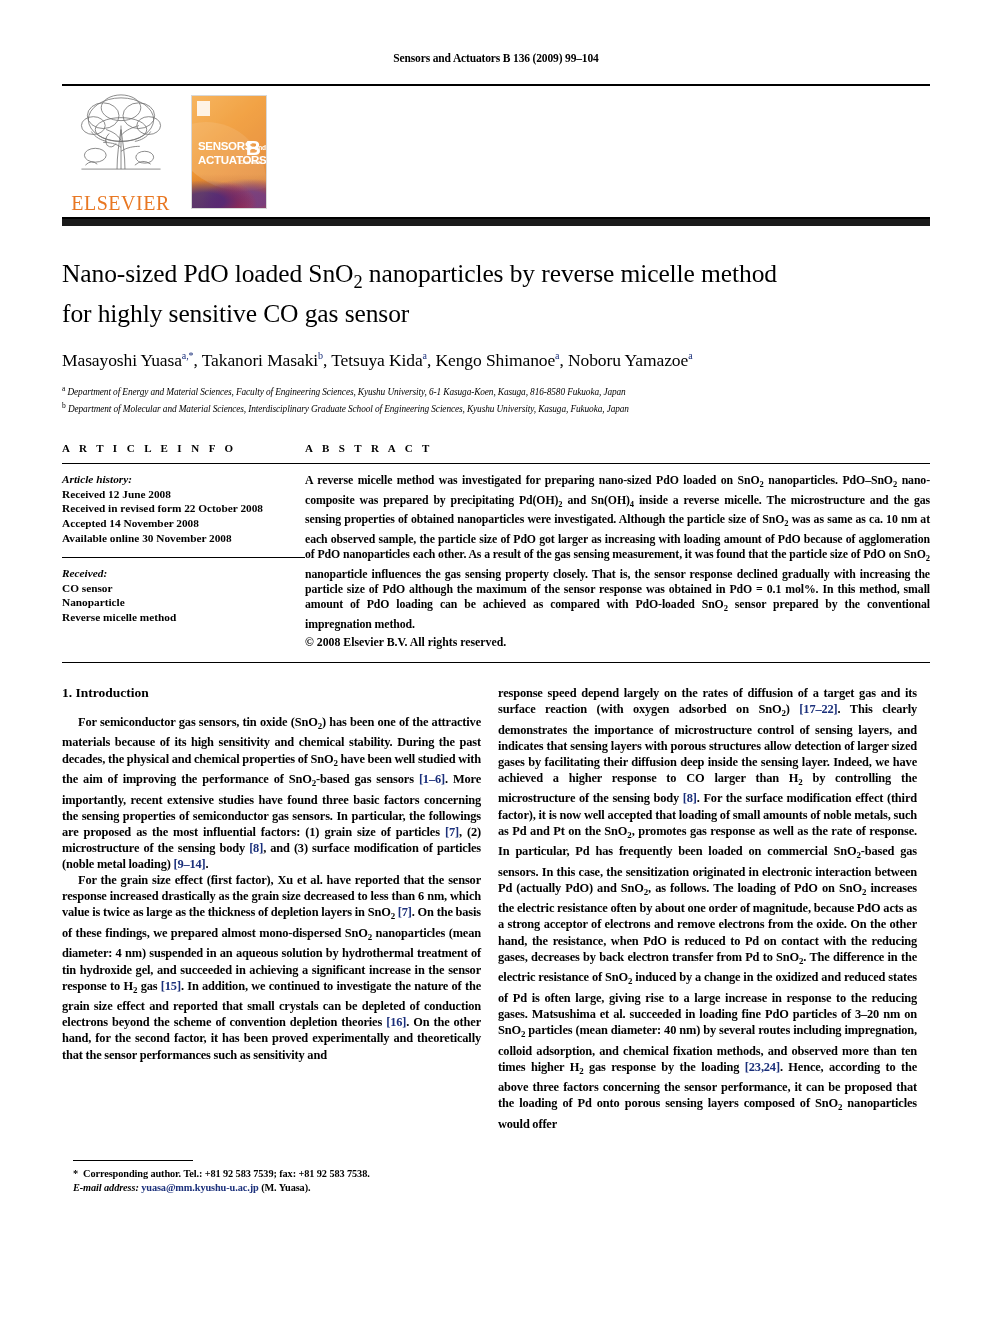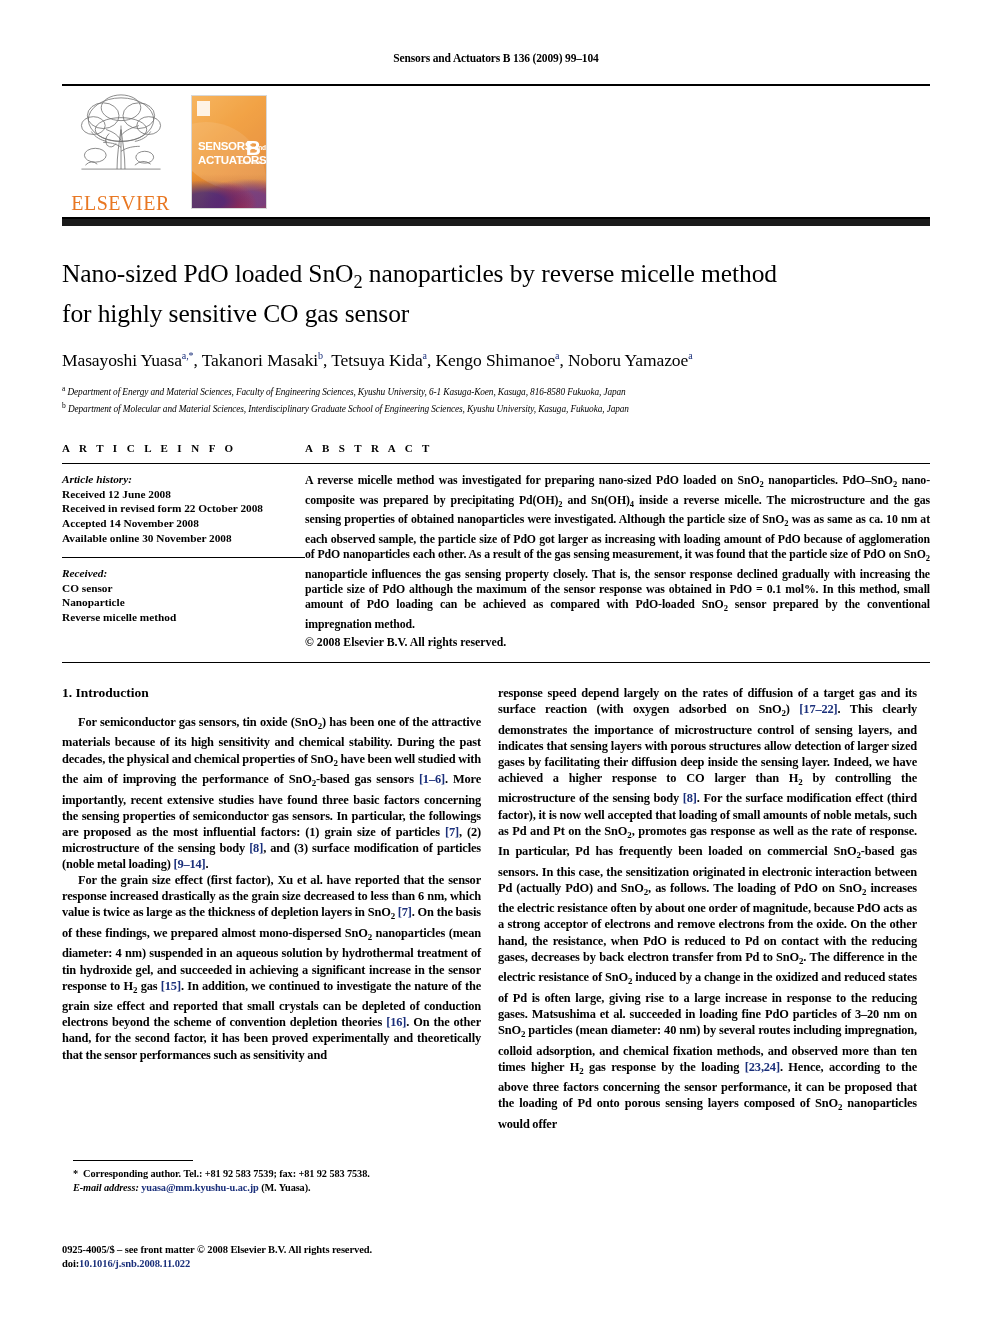--- a/index.html
+++ b/index.html
@@ -462,18 +462,14 @@
   <div class="footnote-wrap">
     <div class="fn-rule"></div>
     <div class="footnote">
       <span class="star">*</span><span>Corresponding author. Tel.: +81 92 583 7539; fax: +81 92 583 7538.</span><br>
       <span class="em">E-mail address:</span>
       <span class="mail">yuasa@mm.kyushu-u.ac.jp</span>
       <span>(M. Yuasa).</span>
     </div>
   </div>
 
-  <div class="imprint">
-    <div>0925-4005/$ – see front matter © 2008 Elsevier B.V. All rights reserved.</div>
-    <div><span>doi:</span><span class="doi">10.1016/j.snb.2008.11.022</span></div>
-  </div>
 
 </div>
 
 </body></html>

